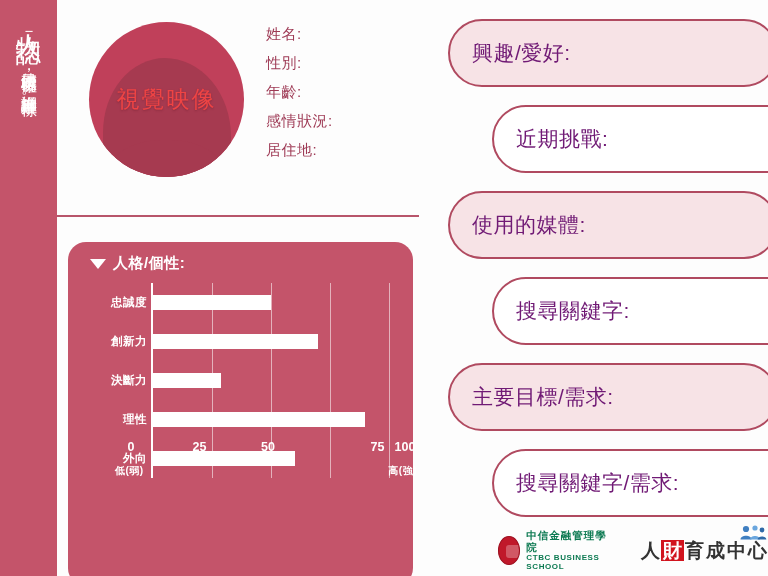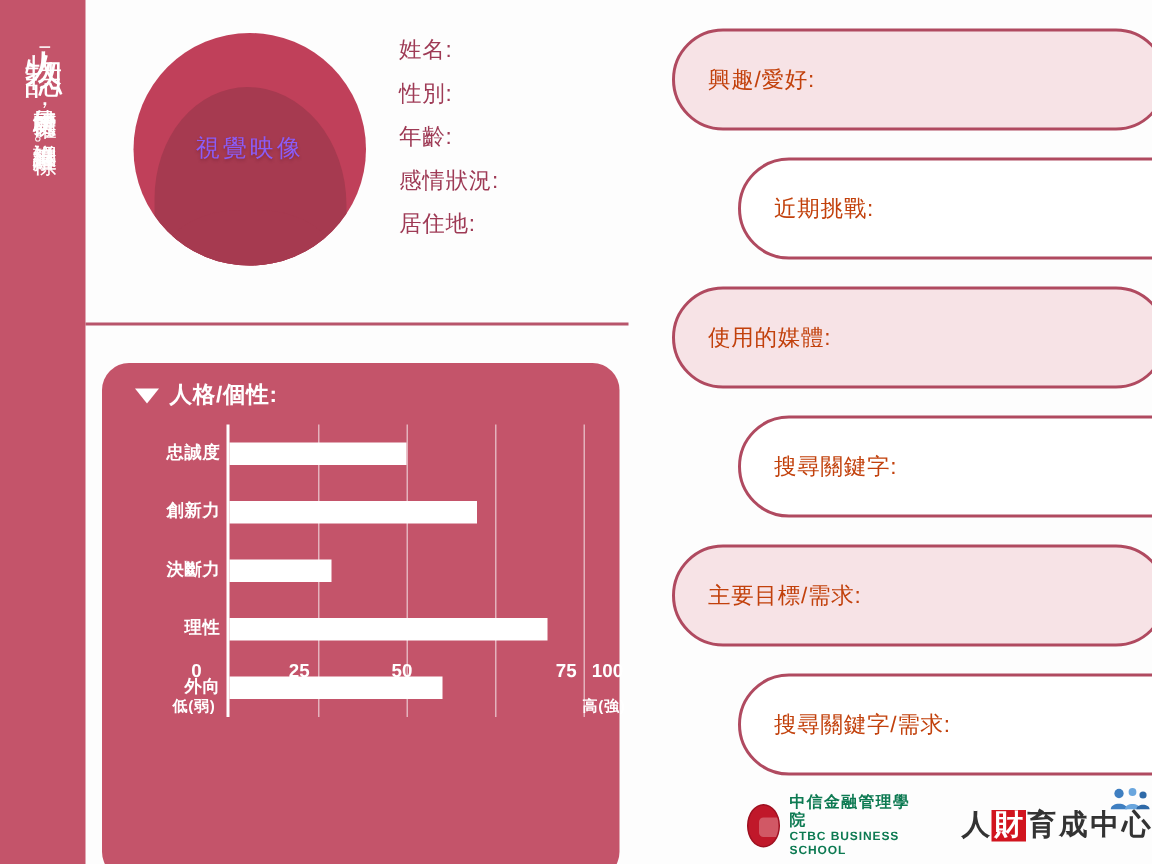--- a/index.html
+++ b/index.html
@@ -57,21 +57,21 @@
   #avatar-neck {
     position: absolute;
     left: 18px; top: 118px;
     width: 118px; height: 60px;
     background: #a63a50;
     border-radius: 46% 46% 12% 12% / 60% 60% 10% 10%;
   }
   #avatar-label {
     position: absolute; inset: 0;
     display: flex; align-items: center; justify-content: center;
-    color: #8b5cf6; font-size: 16px; letter-spacing: 2px;
+    color: #ef4444; font-size: 23px; letter-spacing: 2px;
     text-shadow: 0 1px 2px rgba(90,20,35,.35);
   }
 
   
   #profile-fields {
     position: absolute; left: 266px; top: 19px;
     width: 150px;
   }
   .field-label {
     color: #9e3a55;
@@ -173,21 +173,21 @@
     width: 330px;
     border: 2px solid #b04a60;
     border-radius: 40px;
     display: flex; align-items: center;
     padding-left: 22px;
     pointer-events: auto;
   }
   .pill.tone-filled { background: #f7e3e6; }
   .pill.tone-plain  { background: #ffffff; }
   .pill-label {
-    color: #c2410c; font-size: 15px; letter-spacing: .5px;
+    color: #701a75; font-size: 21px; letter-spacing: .5px;
     white-space: nowrap;
   }
 
   
   #footer-logos {
     position: absolute; left: 498px; top: 529px;
     display: flex; align-items: center; gap: 28px;
   }
   #ctbc-logo { display: flex; align-items: center; gap: 6px; }
   #ctbc-seal {

